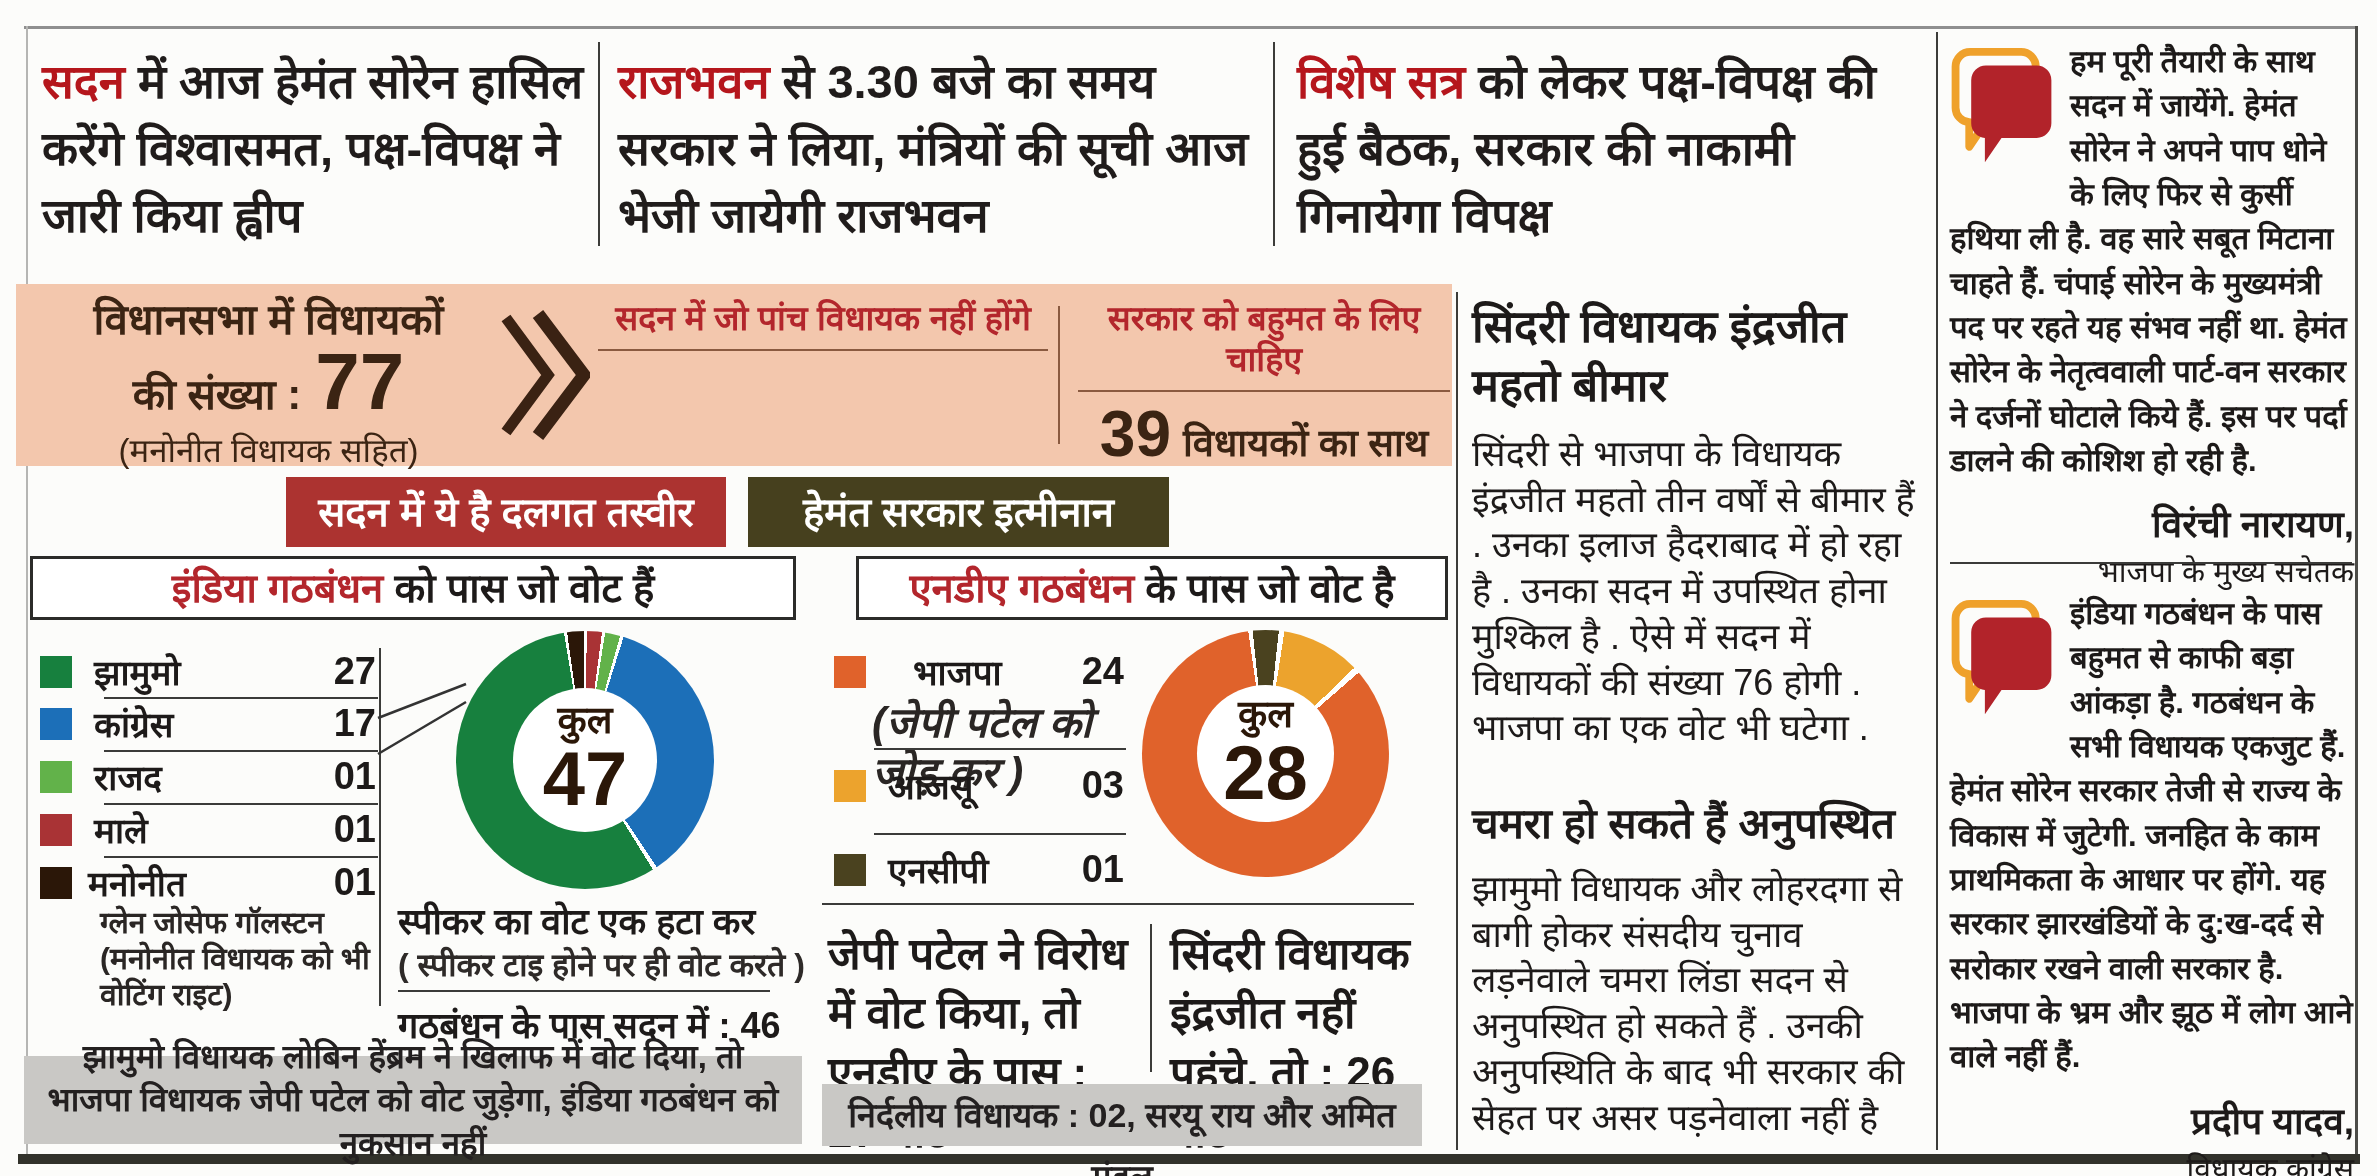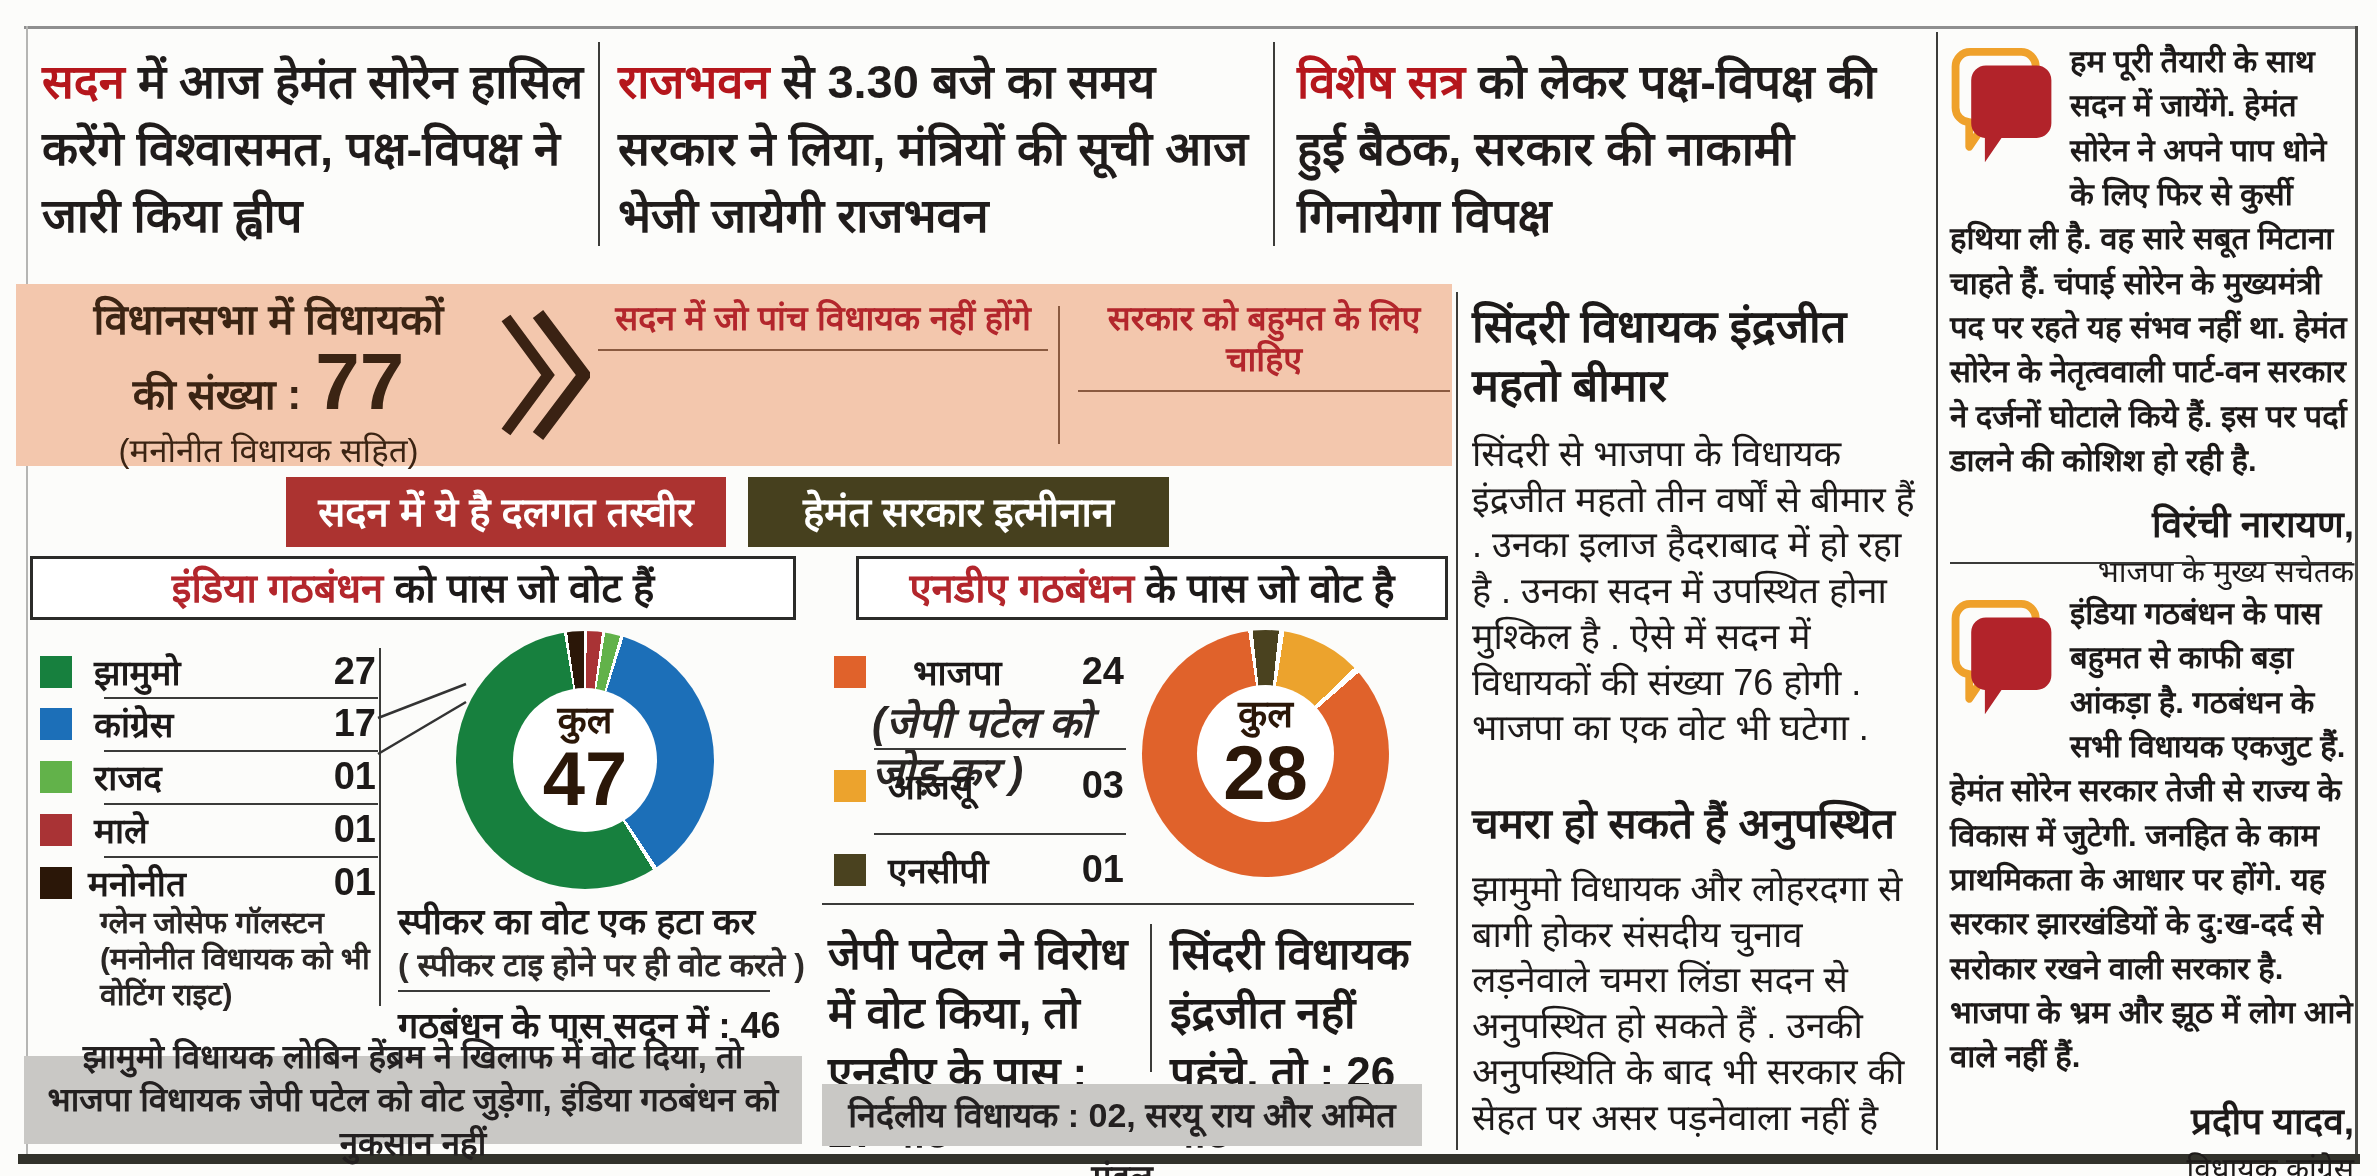--- a/index.html
+++ b/index.html
@@ -141,20 +141,24 @@
       </svg>
     </div>
     <div class="abs band-mid">
       <div class="band-red-title">सदन में जो पांच विधायक नहीं होंगे</div>
       <div class="band-underline"></div>
     </div>
     <div class="abs band-vline"></div>
     <div class="abs band-right">
       <div class="band-red-title">सरकार को बहुमत के लिए चाहिए</div>
       <div class="band-underline"></div>
+      <div class="band-maj-row">
+        <span class="band-maj-count">39</span>
+        <span class="band-maj-txt">विधायकों का साथ</span>
+      </div>
     </div>
   </div>
 
   <div class="abs tab tab-red">सदन में ये है दलगत तस्वीर</div>
   <div class="abs tab tab-olive">हेमंत सरकार इत्मीनान</div>
 
   <div class="abs title-box india-title">
     <span class="lead">इंडिया गठबंधन</span><span> को पास जो वोट हैं</span>
   </div>
 

